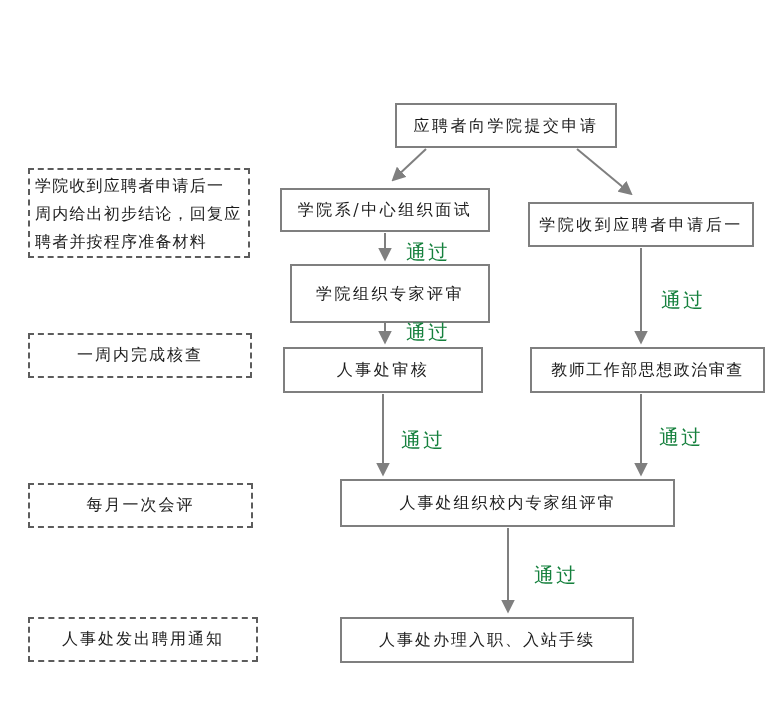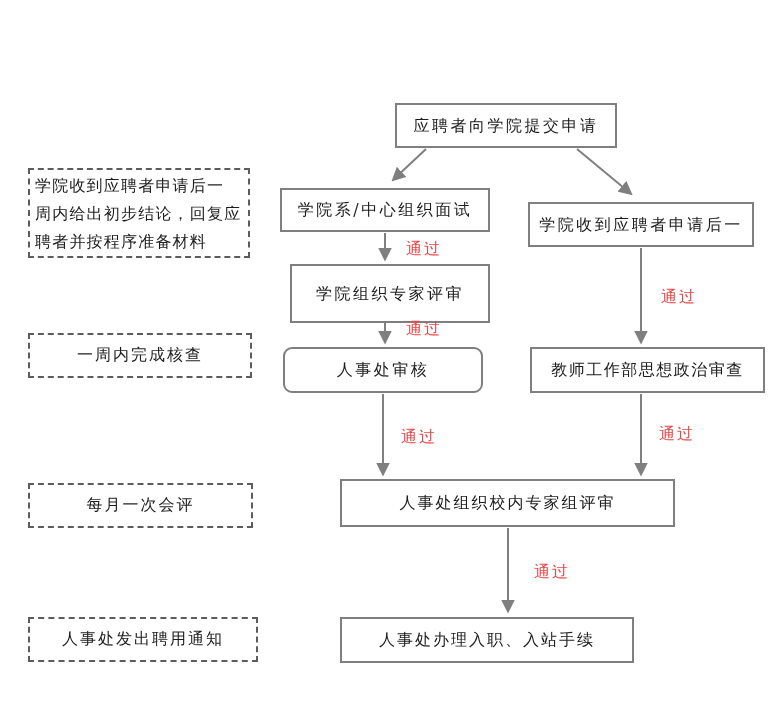--- a/index.html
+++ b/index.html
@@ -67,23 +67,23 @@
     justify-content: flex-start;
     align-items: flex-start;
     text-align: left;
     padding: 2px 5px;
     white-space: pre-line;
     line-height: 28px;
     letter-spacing: 1.2px;
   }
   .pass {
     position: absolute;
-    font-size: 16px;
+    font-size: 20px;
     letter-spacing: 2px;
-    color: #ef4444;
+    color: #15803d;
   }
 </style>
 </head>
 <body>
 
 <div class="canvas">
 
 
   <svg class="arrows" viewBox="0 0 775 725">
     <defs>
@@ -102,21 +102,21 @@
   </svg>
 
   <div class="node" style="left:395px; top:103px; width:222px; height:45px;">应聘者向学院提交申请</div>
 
   <div class="node" style="left:280px; top:188px; width:210px; height:44px;">学院系/中心组织面试</div>
 
   <div class="node" style="left:528px; top:202px; width:226px; height:45px;">学院收到应聘者申请后一</div>
 
   <div class="node" style="left:290px; top:264px; width:200px; height:59px;">学院组织专家评审</div>
 
-  <div class="node" style="left:283px; top:347px; width:200px; height:46px;border-radius:9px;">人事处审核</div>
+  <div class="node" style="left:283px; top:347px; width:200px; height:46px;">人事处审核</div>
 
   <div class="node" style="left:340px; top:479px; width:335px; height:48px; letter-spacing:2px;">人事处组织校内专家组评审</div>
 
   <div class="node" style="left:530px; top:347px; width:235px; height:46px; letter-spacing:1.5px;">教师工作部思想政治审查</div>
 
   <div class="node" style="left:340px; top:617px; width:294px; height:46px; letter-spacing:2px;">人事处办理入职、入站手续</div>
 
   <div class="note multiline" style="left:28px; top:168px; width:222px; height:90px;">学院收到应聘者申请后一
 周内给出初步结论，回复应
 聘者并按程序准备材料</div>

